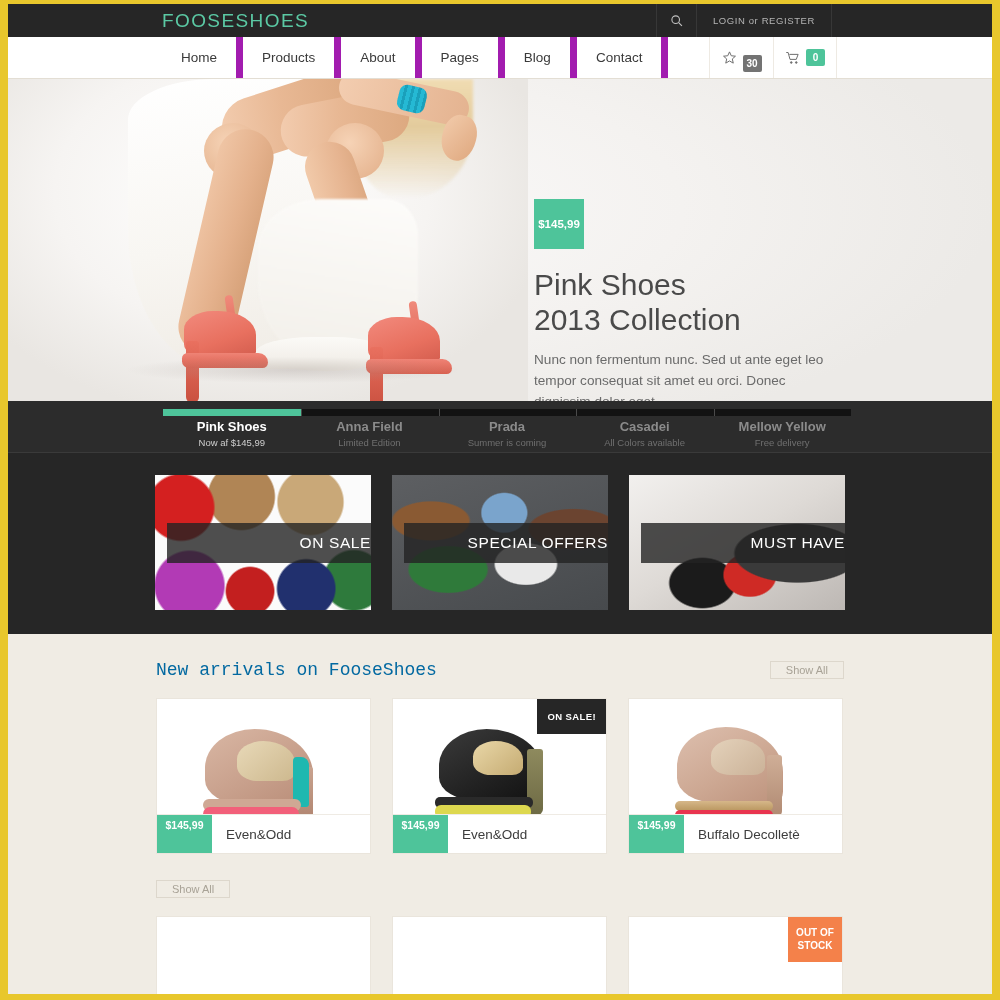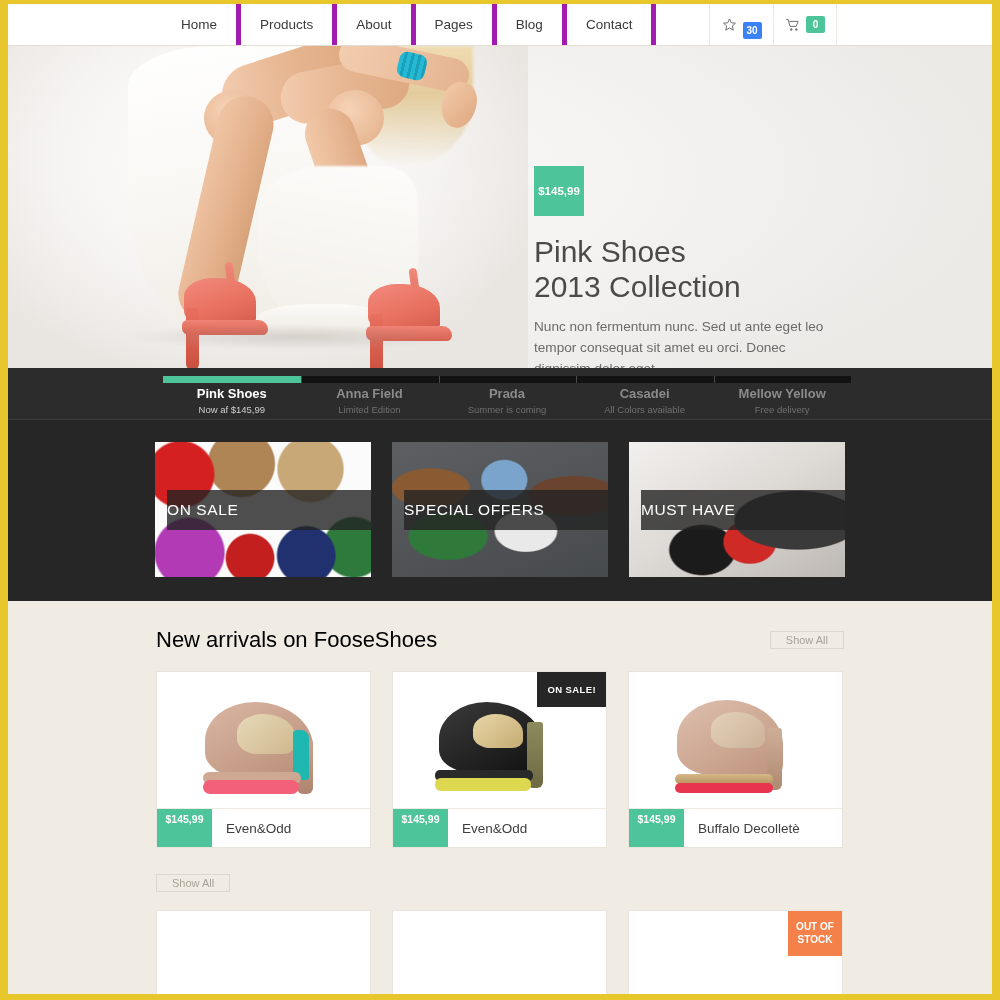--- a/index.html
+++ b/index.html
@@ -63,39 +63,39 @@
     display: flex;
     align-items: stretch;
     border-bottom: 1px solid #e3ded4;
   }
   .nav-pad { width: 154px; }
   .nav-item {
     display: flex; align-items: center; justify-content: center;
     padding: 0 19px;
     font-size: 13.5px;
     color: #3a3a3a;
-    border-right: 5px solid #a21caf;
+    border-right: 7px solid #a21caf;
   }
   .nav-item:first-of-type { border-left: 1px solid #eeeae3; }
   .nav-grow { flex: 1; }
   .nav-icon-cell {
     display: flex; align-items: center; justify-content: center; gap: 6px;
     width: 64px;
     border-left: 1px solid #eeeae3;
   }
   .nav-icon-cell.last { border-right: 1px solid #eeeae3; }
   .nav-tail { width: 155px; }
   .badge {
     display: inline-flex; align-items: center; justify-content: center;
     min-width: 19px; height: 17px;
     font-size: 10px; font-weight: bold;
     color: #fff; border-radius: 2px;
     padding: 0 3px;
   }
-  .badge-grey { background: #3b82f6; margin-top: 12px; }
+  .badge-grey { background: #737373; margin-top: 12px; }
   .badge-green { background: #4ec49a; }
   .ico-sm { width: 15px; height: 15px; display: block; }
 
   
   .hero {
     position: relative;
     height: 322px;
     background:
       radial-gradient(ellipse 70% 80% at 30% 40%, #fbfafa 0%, #f4f2f0 55%, #eceae7 100%);
     overflow: hidden;
@@ -257,21 +257,21 @@
     position: relative;
     width: 216px; height: 135px;
     overflow: hidden;
   }
   .banner-label {
     position: absolute; left: 12px; right: 0; top: 50%;
     transform: translateY(-50%);
     background: rgba(35,35,35,.80);
     color: #fff;
     font-size: 15.5px; letter-spacing: .6px;
-    text-align: left;
+    text-align: right;
     padding: 11px 0;
   }
   .b1 { background:
       radial-gradient(circle at 12% 24%, #d42020 0 15%, transparent 16%),
       radial-gradient(circle at 40% 16%, #b08555 0 19%, transparent 20%),
       radial-gradient(circle at 72% 20%, #c9a878 0 17%, transparent 18%),
       radial-gradient(circle at 16% 82%, #b23ab5 0 16%, transparent 17%),
       radial-gradient(circle at 44% 86%, #c31f1f 0 14%, transparent 15%),
       radial-gradient(circle at 70% 84%, #21306e 0 15%, transparent 16%),
       radial-gradient(circle at 92% 78%, #2e7a3c 0 13%, transparent 14%),
@@ -289,40 +289,40 @@
       radial-gradient(ellipse at 34% 80%, #1b1b1b 0 16%, transparent 17%),
       linear-gradient(150deg,#f2f0ee 0%, #dedad6 48%, #bdb8b4 100%); }
 
   
   .section { padding: 0 0 0 0; background: #f0ece4; }
   .sec-head {
     width: 688px; margin: 0 auto;
     display: flex; align-items: center; justify-content: space-between;
     padding-top: 26px;
   }
-  .sec-title { font-size: 22px; color: #000000; font-weight: 300; }
+  .sec-title { font-size: 18px; color: #0369a1; font-weight: 300; font-family: Liberation Mono, monospace; }
   .show-all {
     font-size: 11px; color: #a8a296;
     border: 1px solid #ddd7cc;
     padding: 2px 15px;
     background: transparent;
   }
   .prod-row {
     width: 688px; margin: 0 auto;
     display: flex; gap: 21px;
     padding-top: 18px;
   }
   .card {
     position: relative;
     width: 215px;
     background: #ffffff;
     border: 1px solid #eae5dc;
   }
   .card-img {
-    height: 137px;
+    height: 116px;
     position: relative;
     overflow: hidden;
     background: #ffffff;
     border-bottom: 1px solid #efebe4;
   }
   .card-foot {
     display: flex; align-items: stretch; height: 38px;
   }
   .card-price {
     width: 55px; background: #4ec49a; color: #fff;
@@ -404,20 +404,33 @@
 
   .shoe5 { left: 42px; top: 28px; width: 140px; height: 96px; }
 
   .shoe6 { left: 30px; top: 28px; width: 150px; height: 98px; }
 </style>
 </head>
 <body>
 
 <div class="page-frame">
 
+  <div class="topbar">
+    <div class="logo">FOOSESHOES</div>
+    <div class="topbar-right">
+      <div class="tb-cell">
+        <svg class="ico-search" viewBox="0 0 24 24" fill="none" stroke="#c2c2c2" stroke-width="2">
+          <circle cx="10.5" cy="10.5" r="7"></circle>
+            <line x1="16" y1="16" x2="22" y2="22"></line>
+        </svg>
+      </div>
+      <div class="tb-cell tb-login">LOGIN or REGISTER</div>
+      <div class="tb-spacer"></div>
+    </div>
+  </div>
 
   <div class="navbar">
     <div class="nav-pad"></div>
     <div class="nav-item">Home</div>
     <div class="nav-item">Products</div>
     <div class="nav-item">About</div>
     <div class="nav-item">Pages</div>
     <div class="nav-item">Blog</div>
     <div class="nav-item">Contact</div>
     <div class="nav-grow"></div>

